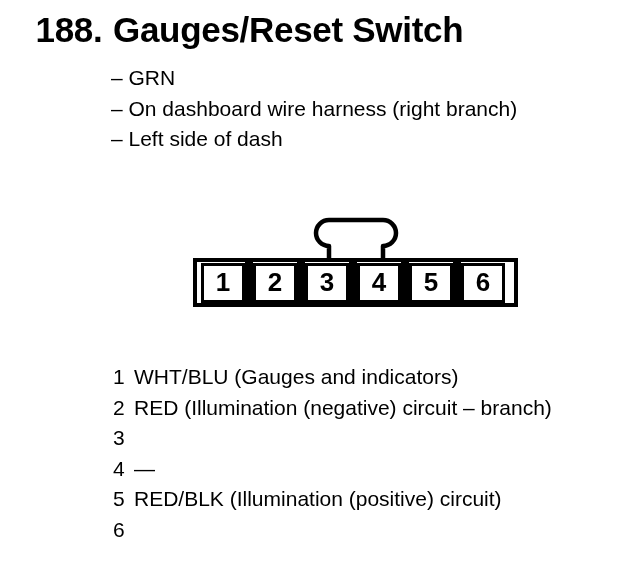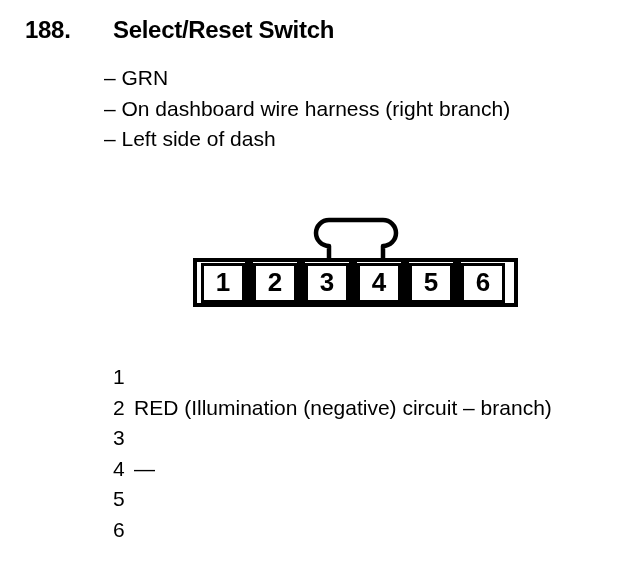--- a/index.html
+++ b/index.html
@@ -11,31 +11,32 @@
     position: relative;
     overflow: hidden;
   }
 
   
   .title {
     position: absolute;
     left: 25px; top: 12px;
     display: flex;
     font-weight: 700;
-    font-size: 24px;
+    font-size: 35px;
     line-height: 36px;
     letter-spacing: -0.3px;
     white-space: nowrap;
+    text-align: center;
   }
   .title-num { width: 88px; flex: 0 0 88px; }
 
   
   .details {
     position: absolute;
-    left: 104px; top: 63px;
+    left: 111px; top: 63px;
     margin: 0; padding: 0;
     list-style: none;
     font-size: 21px;
     line-height: 30.6px;
     white-space: nowrap;
   }
 
   
   .tab-svg {
     position: absolute;
@@ -82,21 +83,21 @@
     white-space: nowrap;
   }
   .pin-row { display: flex; }
   .pin-num { width: 21px; flex: 0 0 21px; }
 </style>
 </head>
 <body>
 
 <header class="title">
   <span class="title-num">188.</span>
-  <span class="title-text">Select/Reset Switch</span>
+  <span class="title-text">Gauges/Reset Switch</span>
 </header>
 
 <ul class="details">
   <li>– GRN</li>
   <li>– On dashboard wire harness (right branch)</li>
   <li>– Left side of dash</li>
 </ul>
 
 <svg class="tab-svg" width="640" height="566" viewBox="0 0 640 566" aria-hidden="true">
   <path d="M329,266 L329,246 A13,13 0 0 1 316,233 A13,13 0 0 1 329,220 L383,220 A13,13 0 0 1 396,233 A13,13 0 0 1 383,246 L383,266" fill="#ffffff" stroke="#000000" stroke-width="4.5" stroke-linejoin="round"></path>
@@ -112,31 +113,33 @@
   <div class="cavity">4</div>
   <div class="divider"></div>
   <div class="cavity">5</div>
   <div class="divider"></div>
   <div class="cavity">6</div>
 </div>
 
 <div class="pins">
   <div class="pin-row">
     <span class="pin-num">1</span>
+    <span class="pin-label">WHT/BLU (Gauges and indicators)</span>
   </div>
   <div class="pin-row">
     <span class="pin-num">2</span>
     <span class="pin-label">RED (Illumination (negative) circuit – branch)</span>
   </div>
   <div class="pin-row">
     <span class="pin-num">3</span>
   </div>
   <div class="pin-row">
     <span class="pin-num">4</span>
     <span class="pin-label">—</span>
   </div>
   <div class="pin-row">
     <span class="pin-num">5</span>
+    <span class="pin-label">RED/BLK (Illumination (positive) circuit)</span>
   </div>
   <div class="pin-row">
     <span class="pin-num">6</span>
   </div>
 </div>
 
 </body></html>

